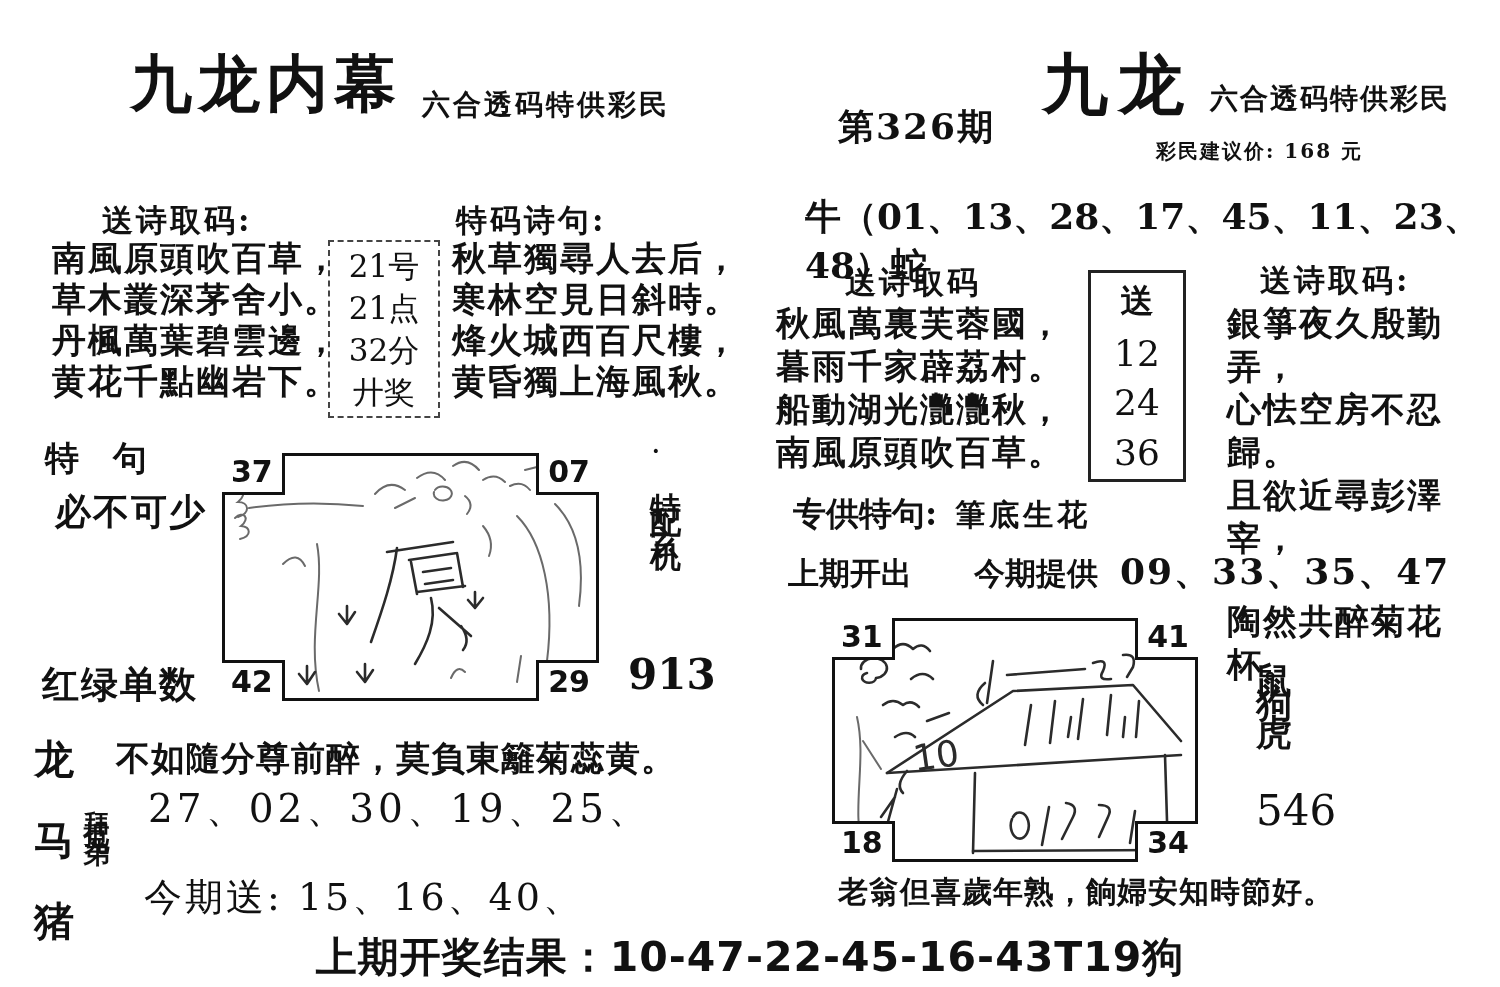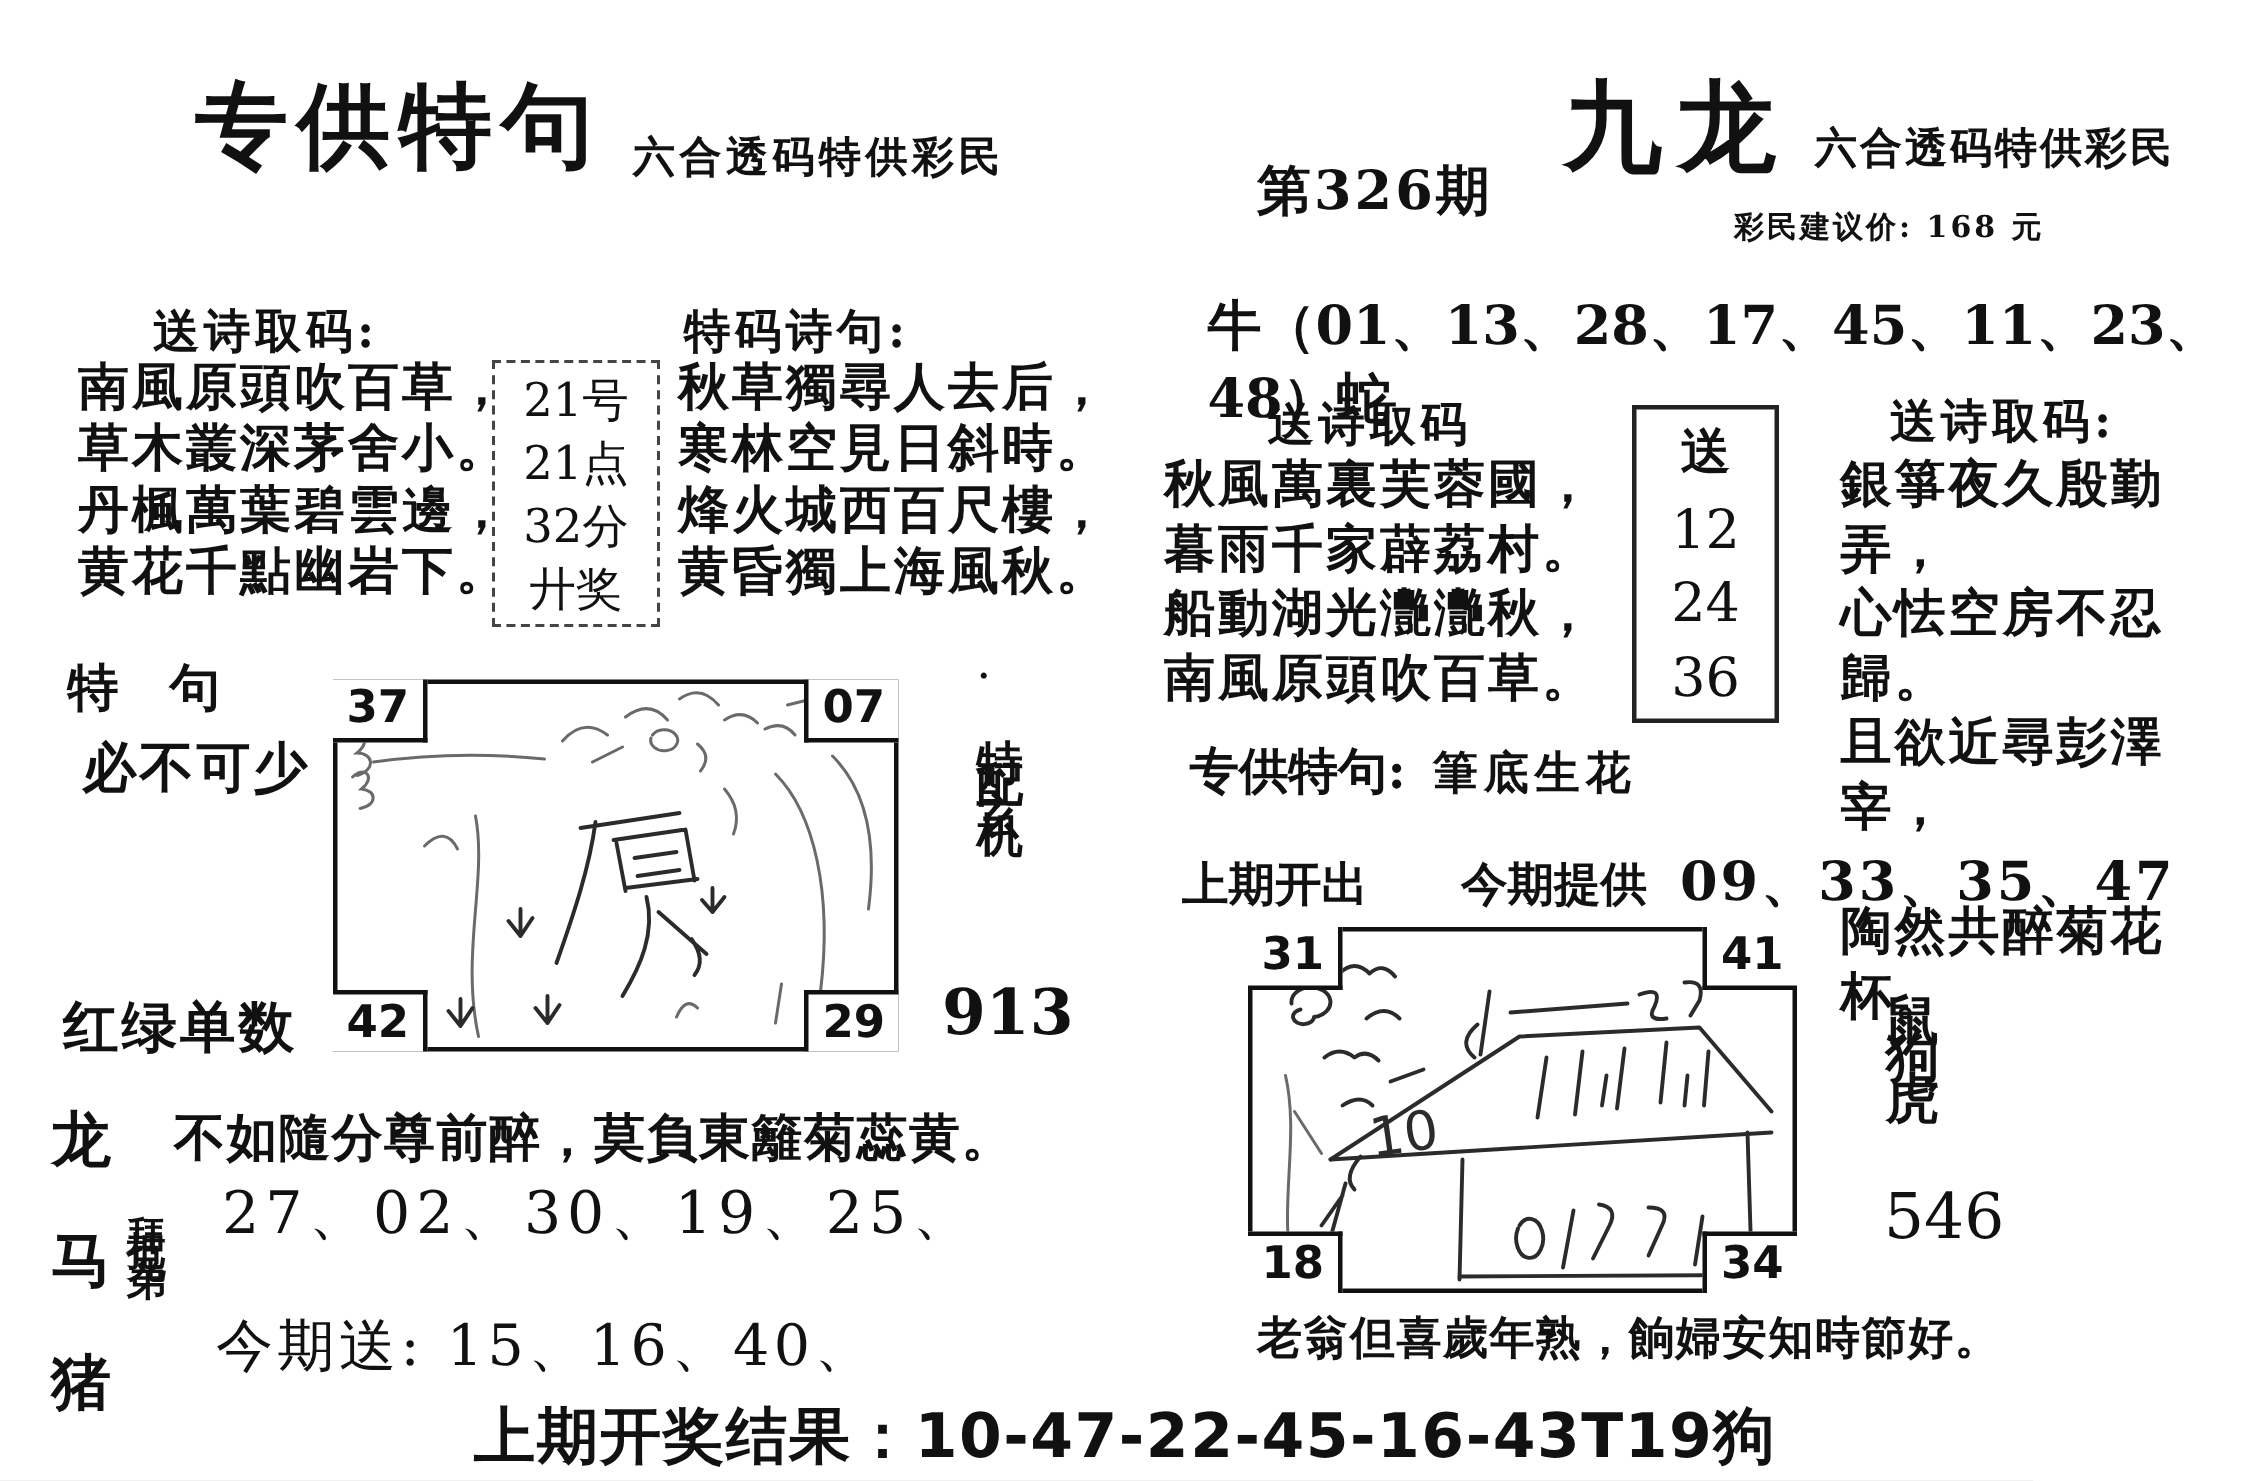--- a/index.html
+++ b/index.html
@@ -22,21 +22,21 @@
   .tab.br{right:-3px;bottom:-3px;border-right:none;border-bottom:none;}
   svg{display:block;}
   .sketch{stroke:#2b2b2b;stroke-width:2.6;fill:none;stroke-linecap:round;stroke-linejoin:round;}
   .sketch-light{stroke:#6a6a6a;stroke-width:2;fill:none;stroke-linecap:round;}
 </style>
 </head>
 <body>
 
 <div class="page">
 
-  <div class="abs kai" style="left:130px;top:42px;font-size:62px;letter-spacing:6px;">专供特句</div>
+  <div class="abs kai" style="left:130px;top:42px;font-size:62px;letter-spacing:6px;">九龙内幕</div>
   <div class="abs kai" style="left:422px;top:86px;font-size:28px;letter-spacing:3px;">六合透码特供彩民</div>
 
   <div class="abs kai" style="left:838px;top:103px;font-size:36px;letter-spacing:2px;">第326期</div>
   <div class="abs kai" style="left:1042px;top:40px;font-size:66px;letter-spacing:10px;">九龙</div>
   <div class="abs kai" style="left:1210px;top:80px;font-size:28px;letter-spacing:2px;">六合透码特供彩民</div>
   <div class="abs kai" style="left:1156px;top:138px;font-size:20px;letter-spacing:2px;">彩民建议价: 168 元</div>
 
   <div class="abs kai" style="left:805px;top:193px;font-size:36px;">牛（01、13、28、17、45、11、23、48）蛇</div>
 
   <div class="abs poem-heading" style="left:102px;top:200px;">送诗取码:</div>
@@ -140,21 +140,21 @@
     <p style="line-height:43px;">銀箏夜久殷勤弄，</p>
     <p style="line-height:43px;">心怯空房不忍歸。</p>
     <p style="line-height:43px;">且欲近尋彭澤宰，</p>
     <p style="line-height:43px;margin-top:40px;">陶然共醉菊花杯。</p>
   </div>
 
   <div class="abs" style="left:793px;top:492px;display:flex;gap:18px;align-items:baseline;">
     <span class="kai" style="font-size:33px;">专供特句:</span>
     <span class="kai" style="font-size:30px;letter-spacing:4px;">筆底生花</span>
   </div>
-  <div class="abs" style="left:788px;top:548px;display:flex;gap:0;align-items:baseline;margin-top:16px;">
+  <div class="abs" style="left:788px;top:548px;display:flex;gap:0;align-items:baseline;">
     <span class="kai" style="font-size:31px;">上期开出</span>
     <span class="kai" style="font-size:31px;margin-left:62px;">今期提供</span>
     <span class="serifnum" style="font-size:36px;margin-left:22px;letter-spacing:2px;">09、33、35、47</span>
   </div>
 
   <div class="drawing" style="left:832px;top:618px;width:360px;height:238px;">
     <svg width="360" height="238" viewBox="0 0 360 238">
 
       <path class="sketch" d="M26,48 a13,10 0 1 1 15,9 a7,5 0 1 1 -9,-5"></path>
       <path class="sketch" d="M58,28 q10,-10 20,0 q9,-8 17,2 M76,58 q12,-10 22,0 M48,84 q10,-8 20,0 q8,-6 16,2"></path>

